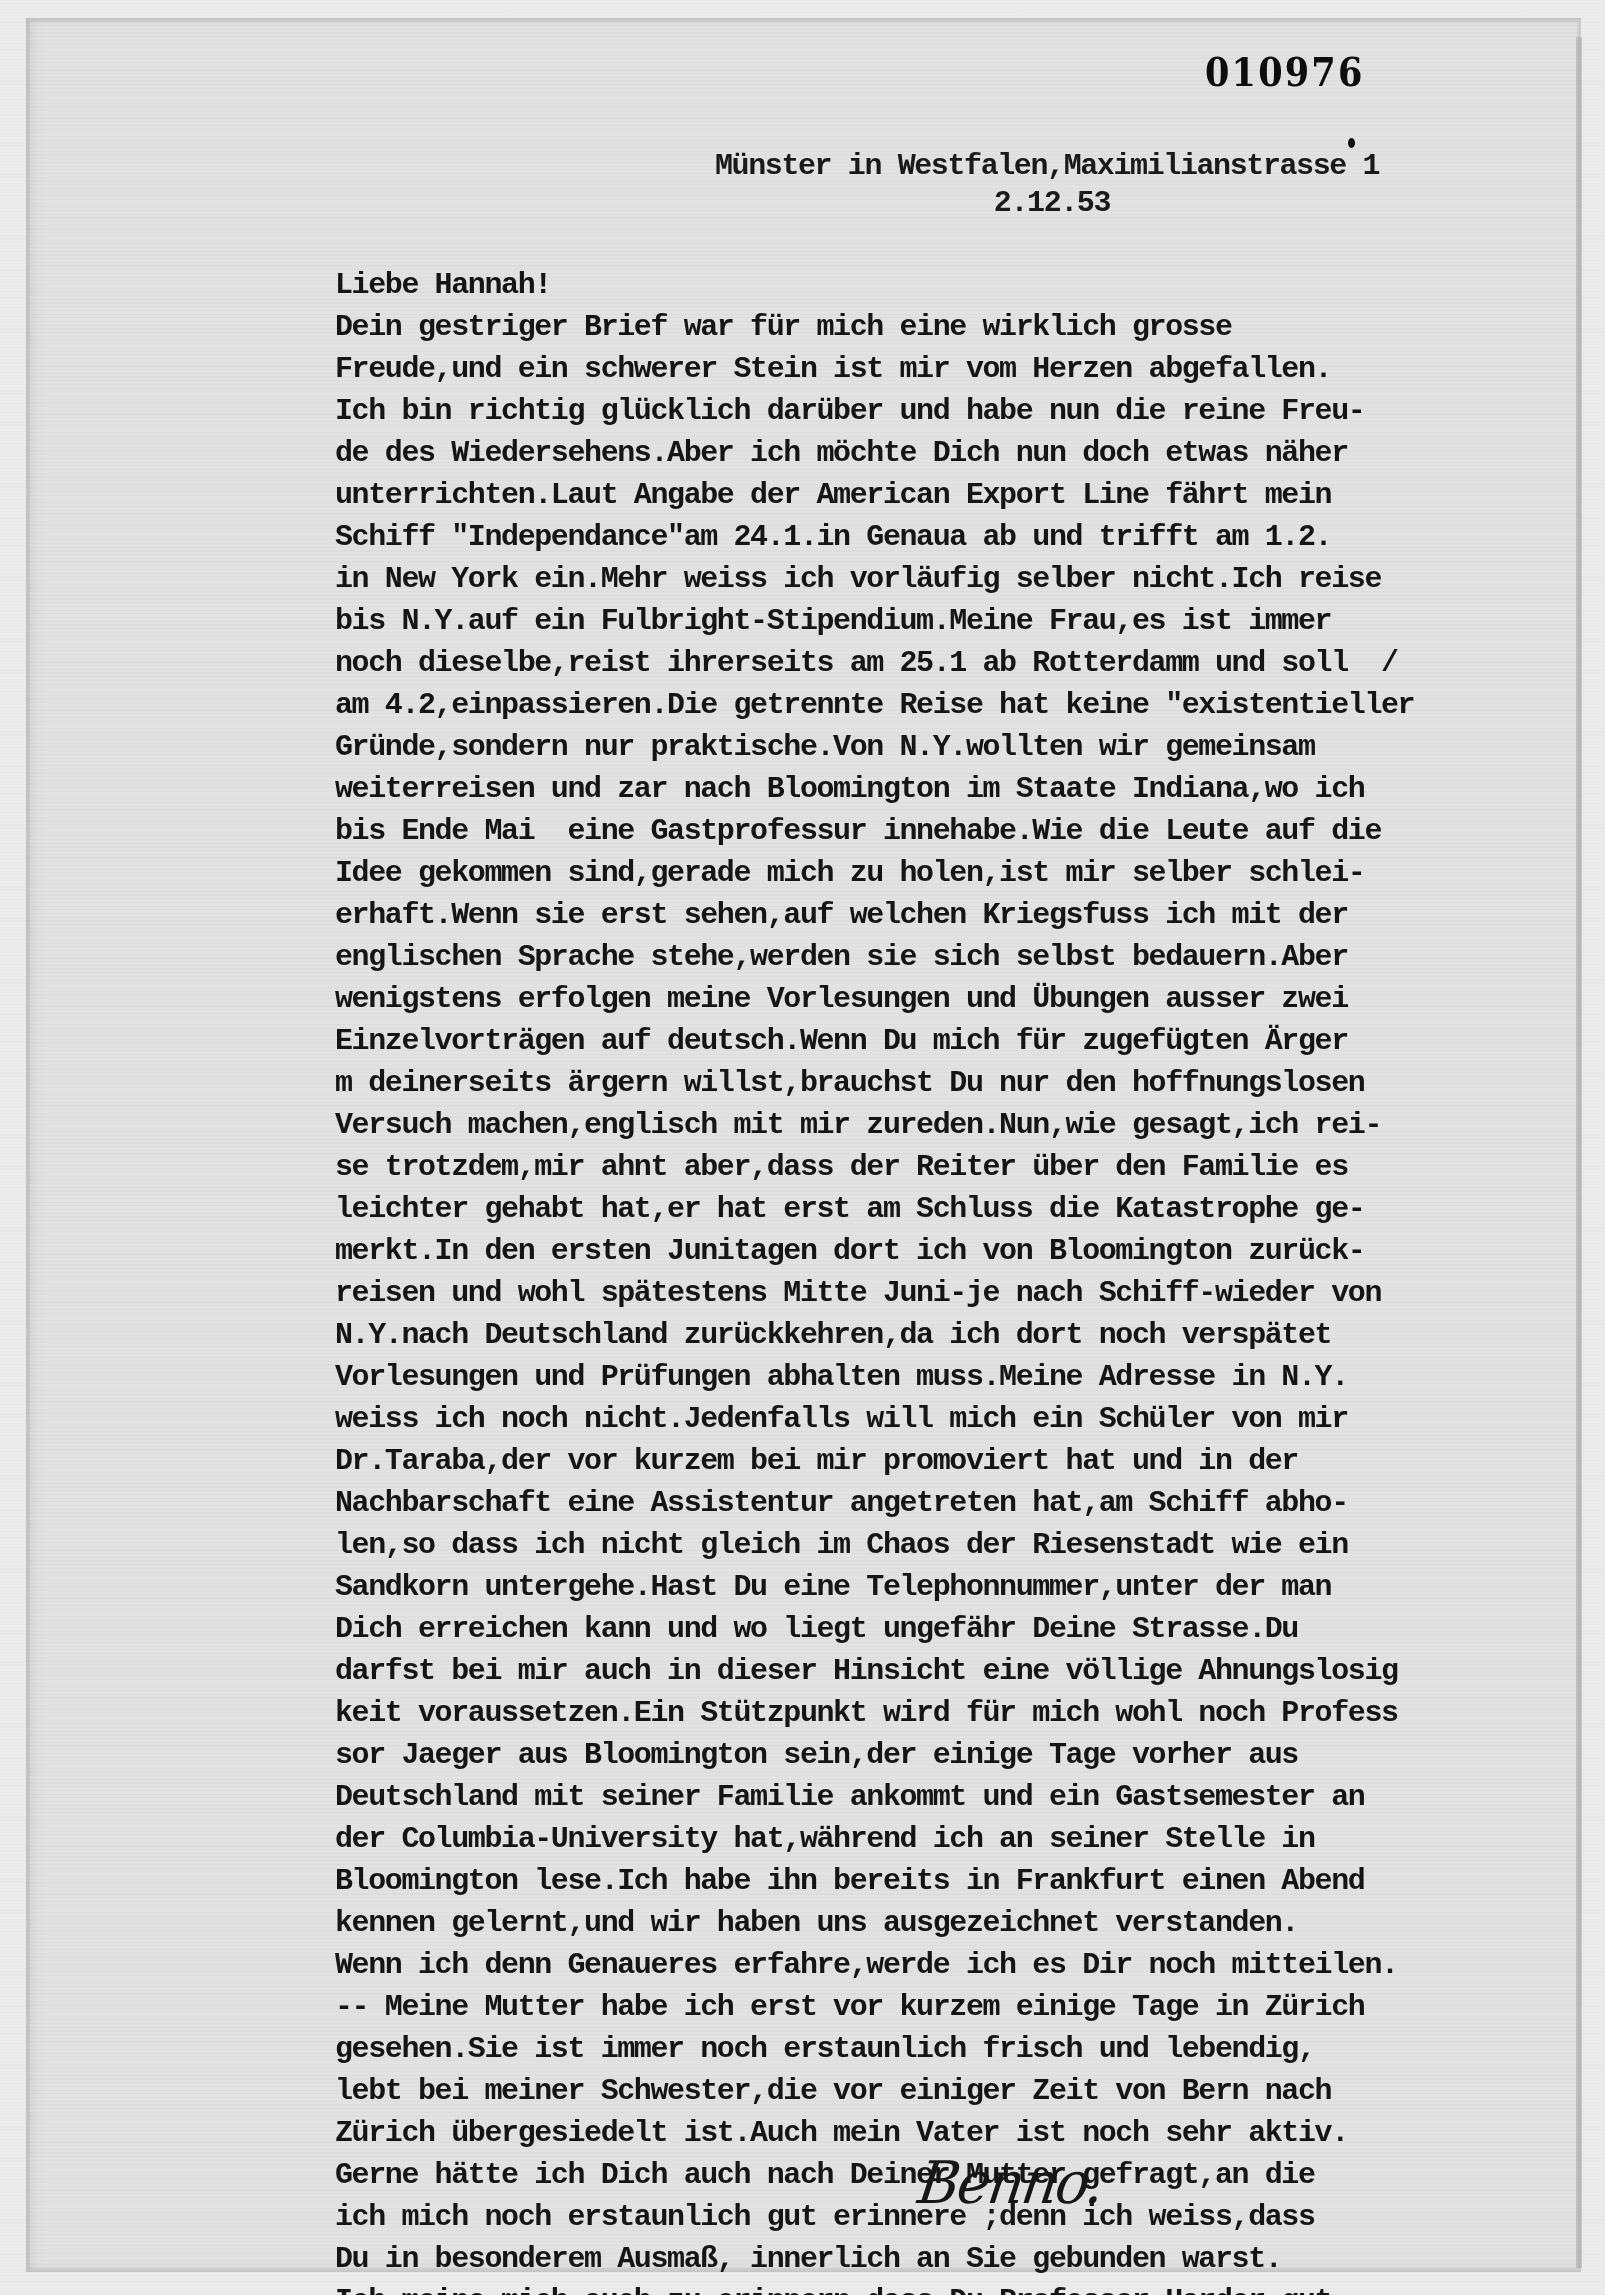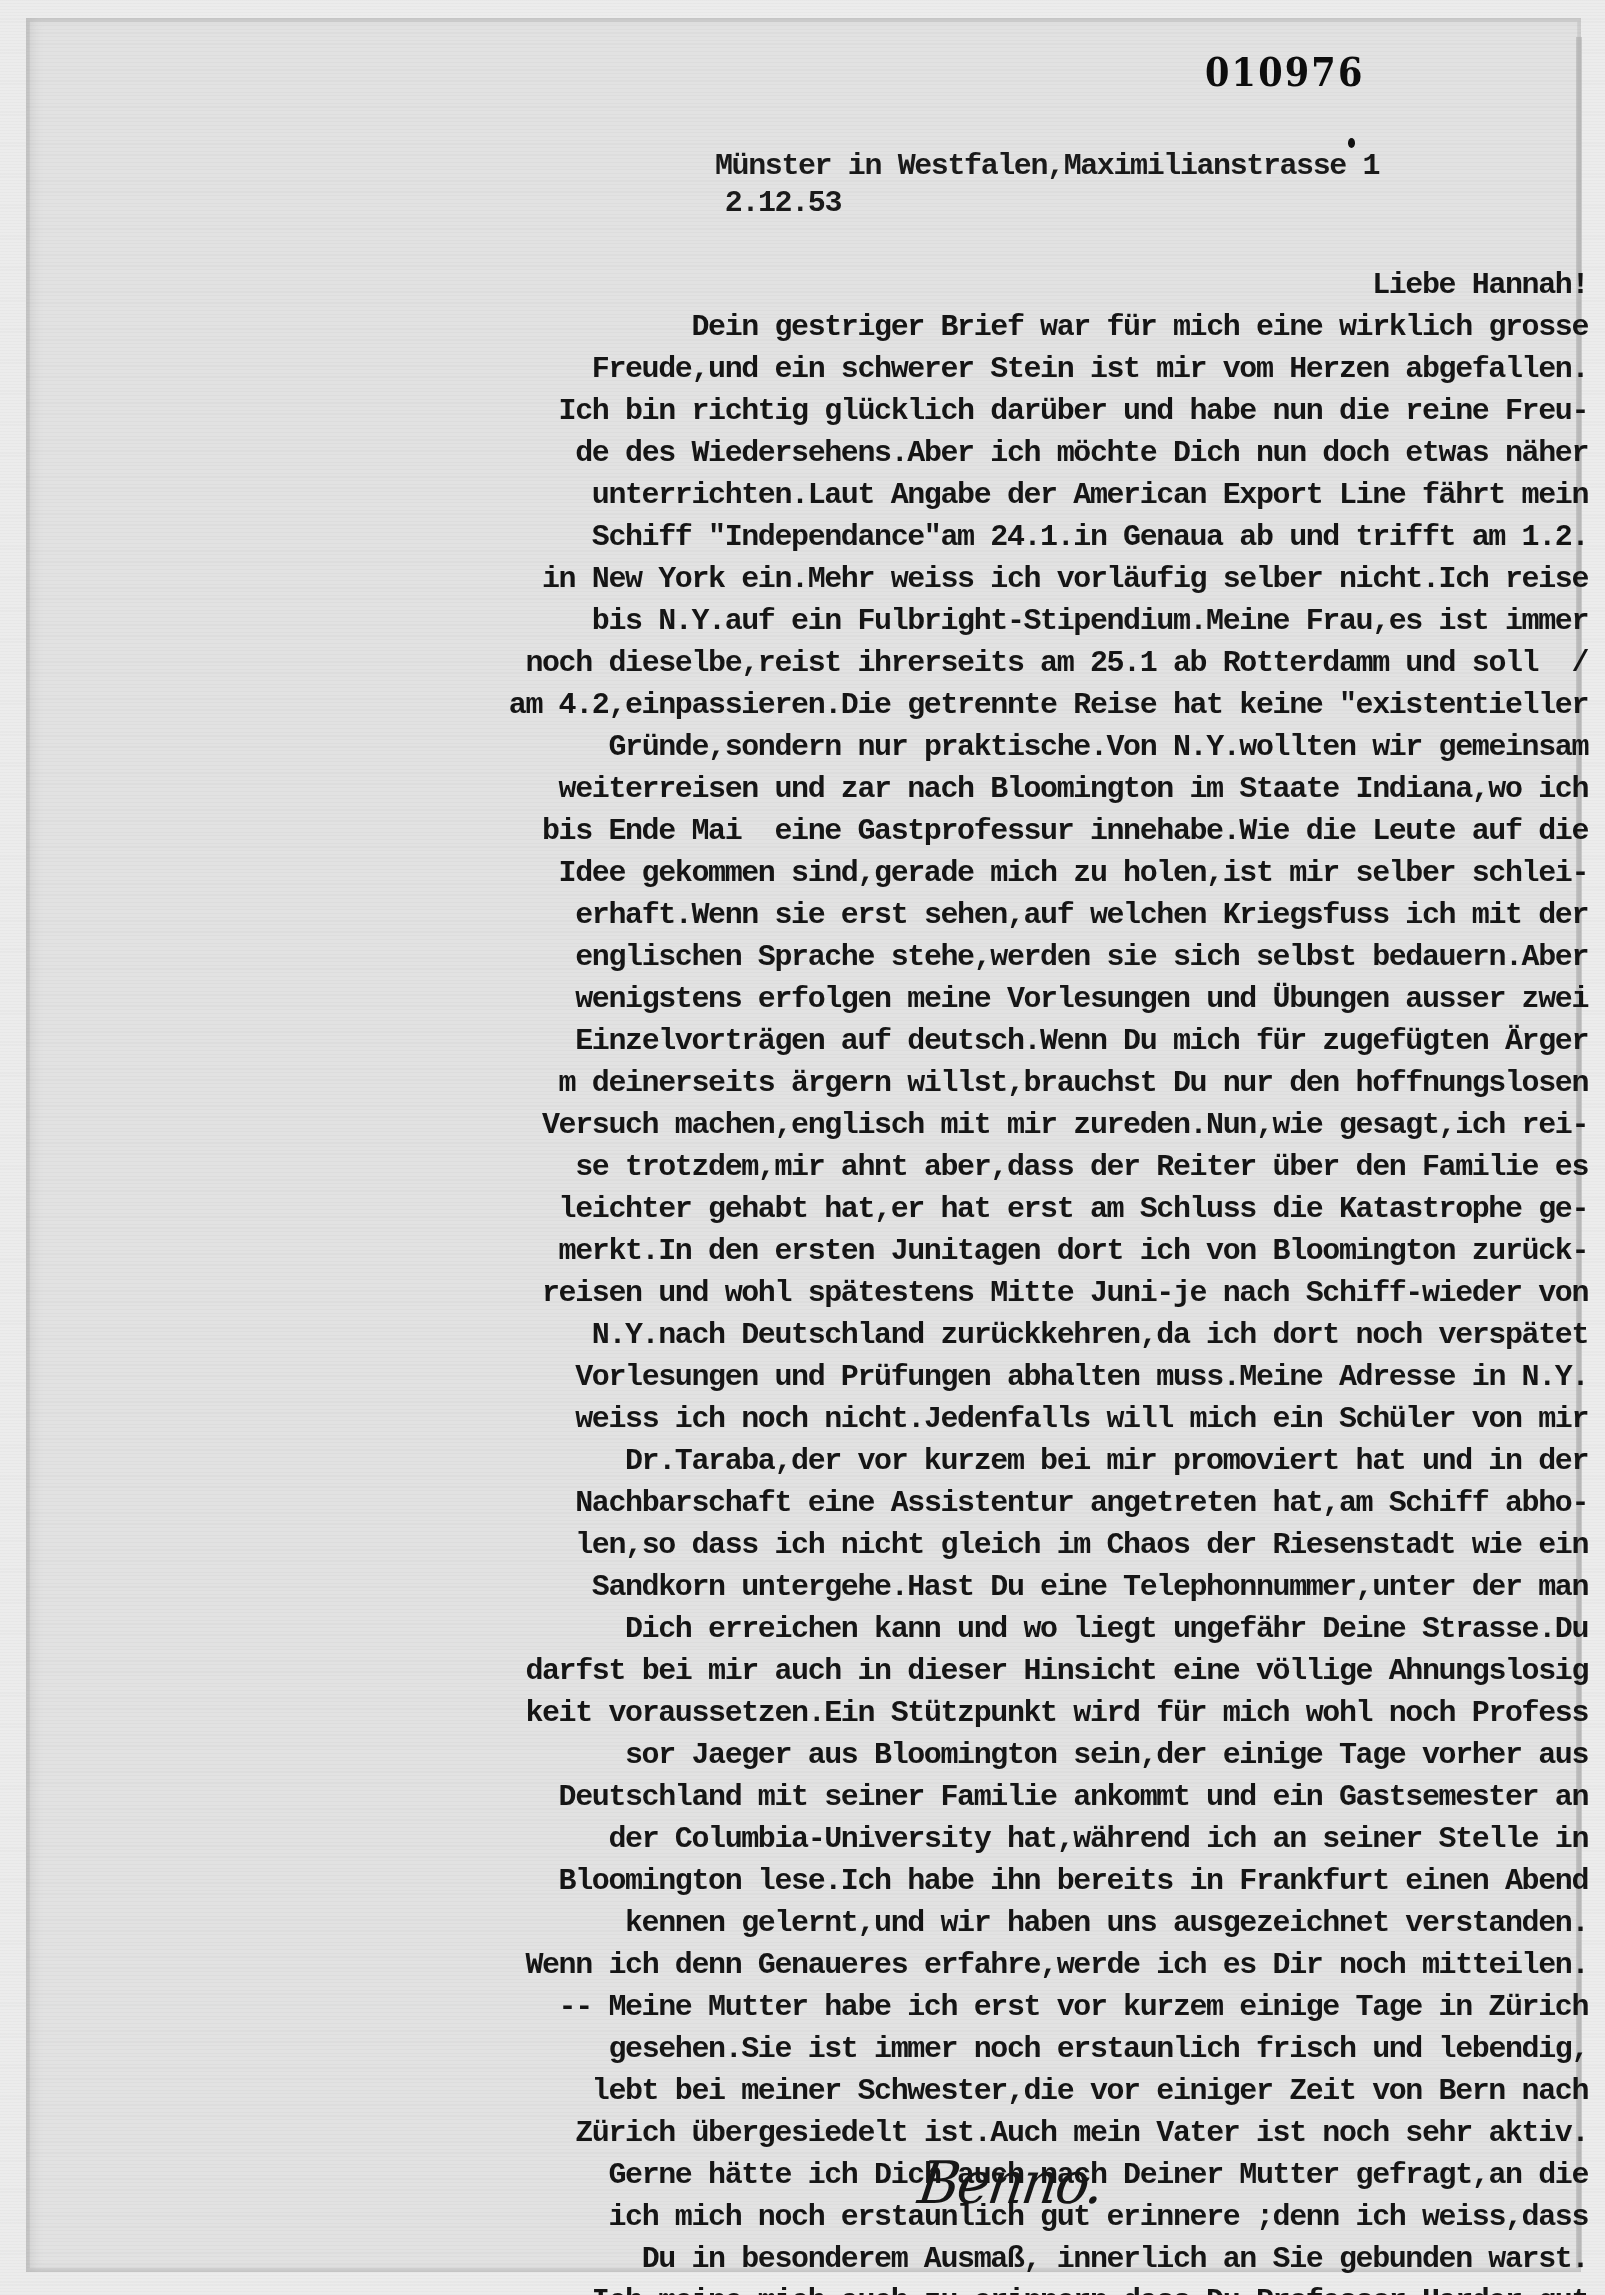--- a/index.html
+++ b/index.html
@@ -68,37 +68,37 @@
     font-size: 30px;
     line-height: 37px;
     color: #1a1a1a;
     font-weight: bold;
     white-space: pre;
     letter-spacing: -1.4px;
   }
   .header .date {
     display: block;
     padding-left: 9.8px;
+    text-align: center;
   }
   .body-text {
     position: absolute;
     left: 335px;
     top: 264px;
     width: 1253px;
     font-size: 30px;
     line-height: 42px;
     color: #151515;
     font-weight: bold;
     letter-spacing: -1.4px;
   }
   .line {
     display: block;
     white-space: pre;
     height: 42px;
-    text-align: right;
   }
   .signature {
     position: absolute;
     left: 924px;
     top: 2148px;
     font-family: "DejaVu Serif", "Liberation Serif", serif;
     font-style: italic;
     font-size: 56px;
     color: #161616;
     letter-spacing: -2.4px;

